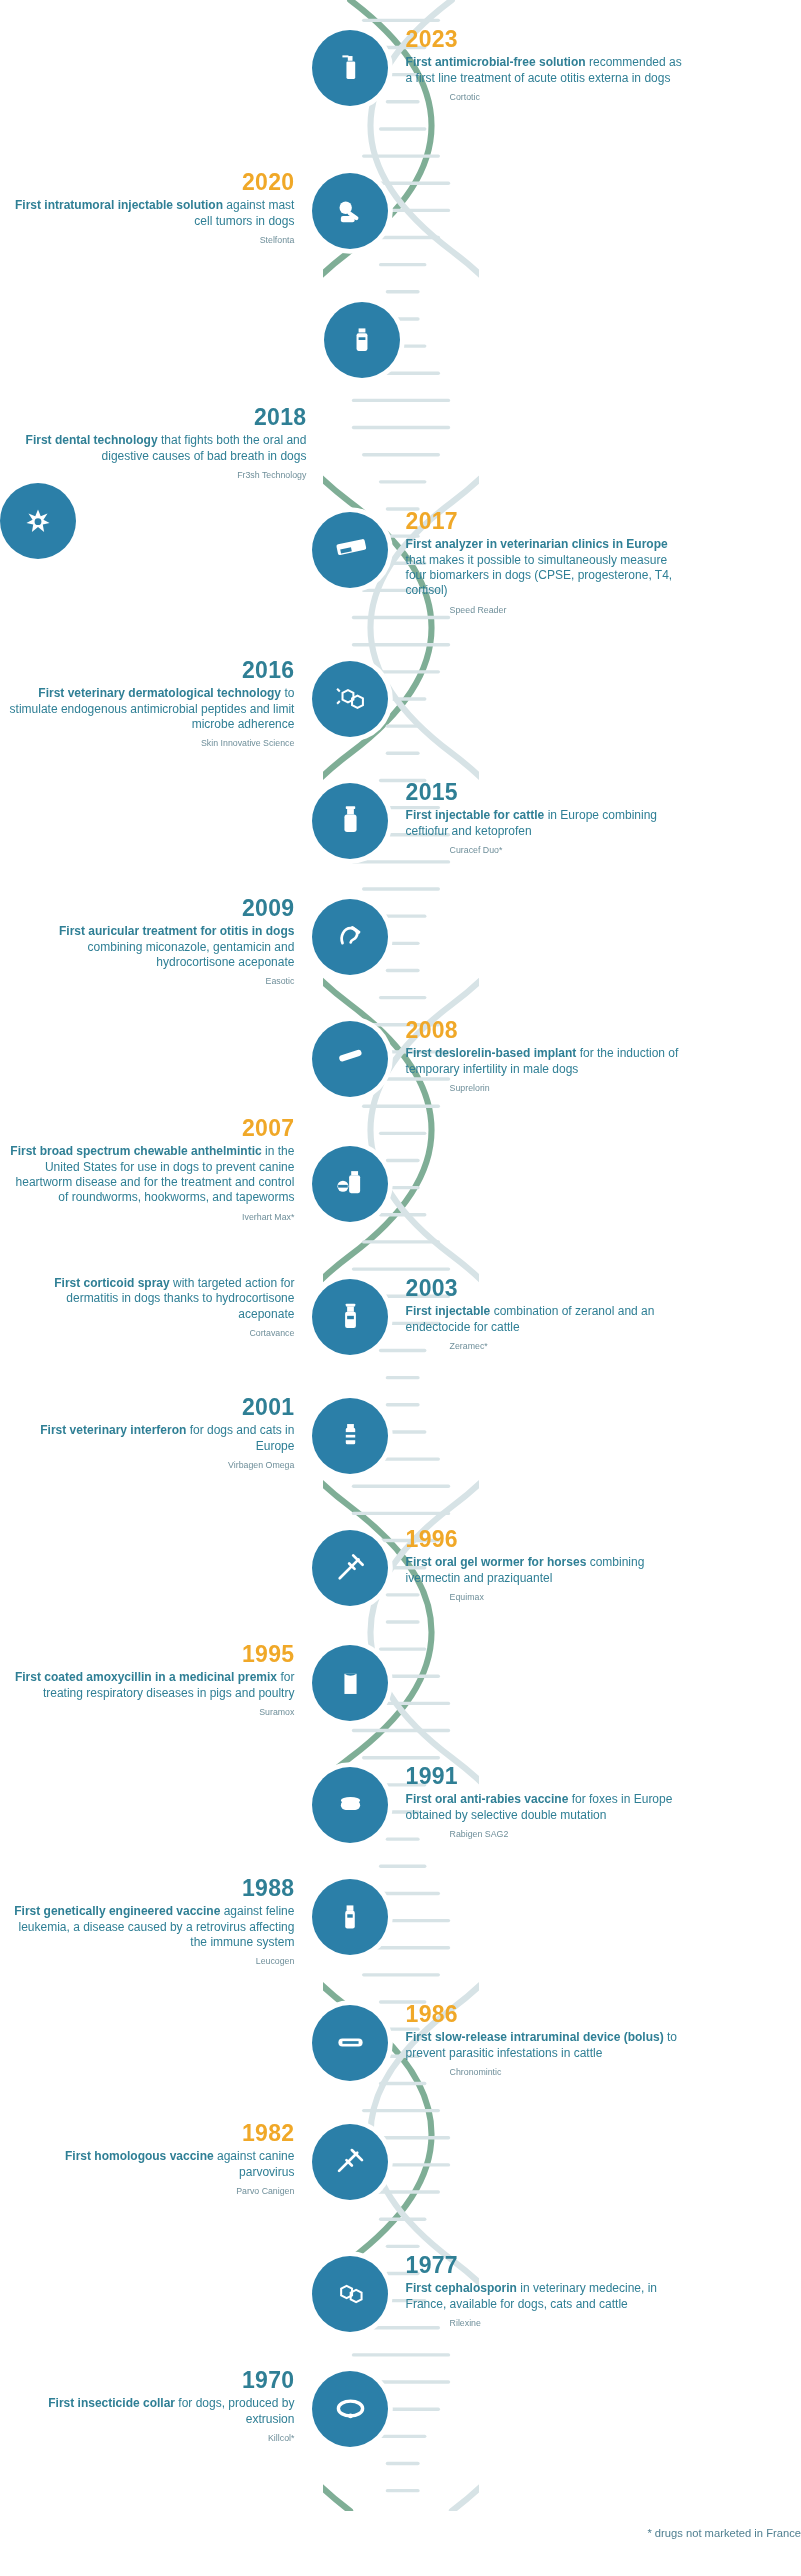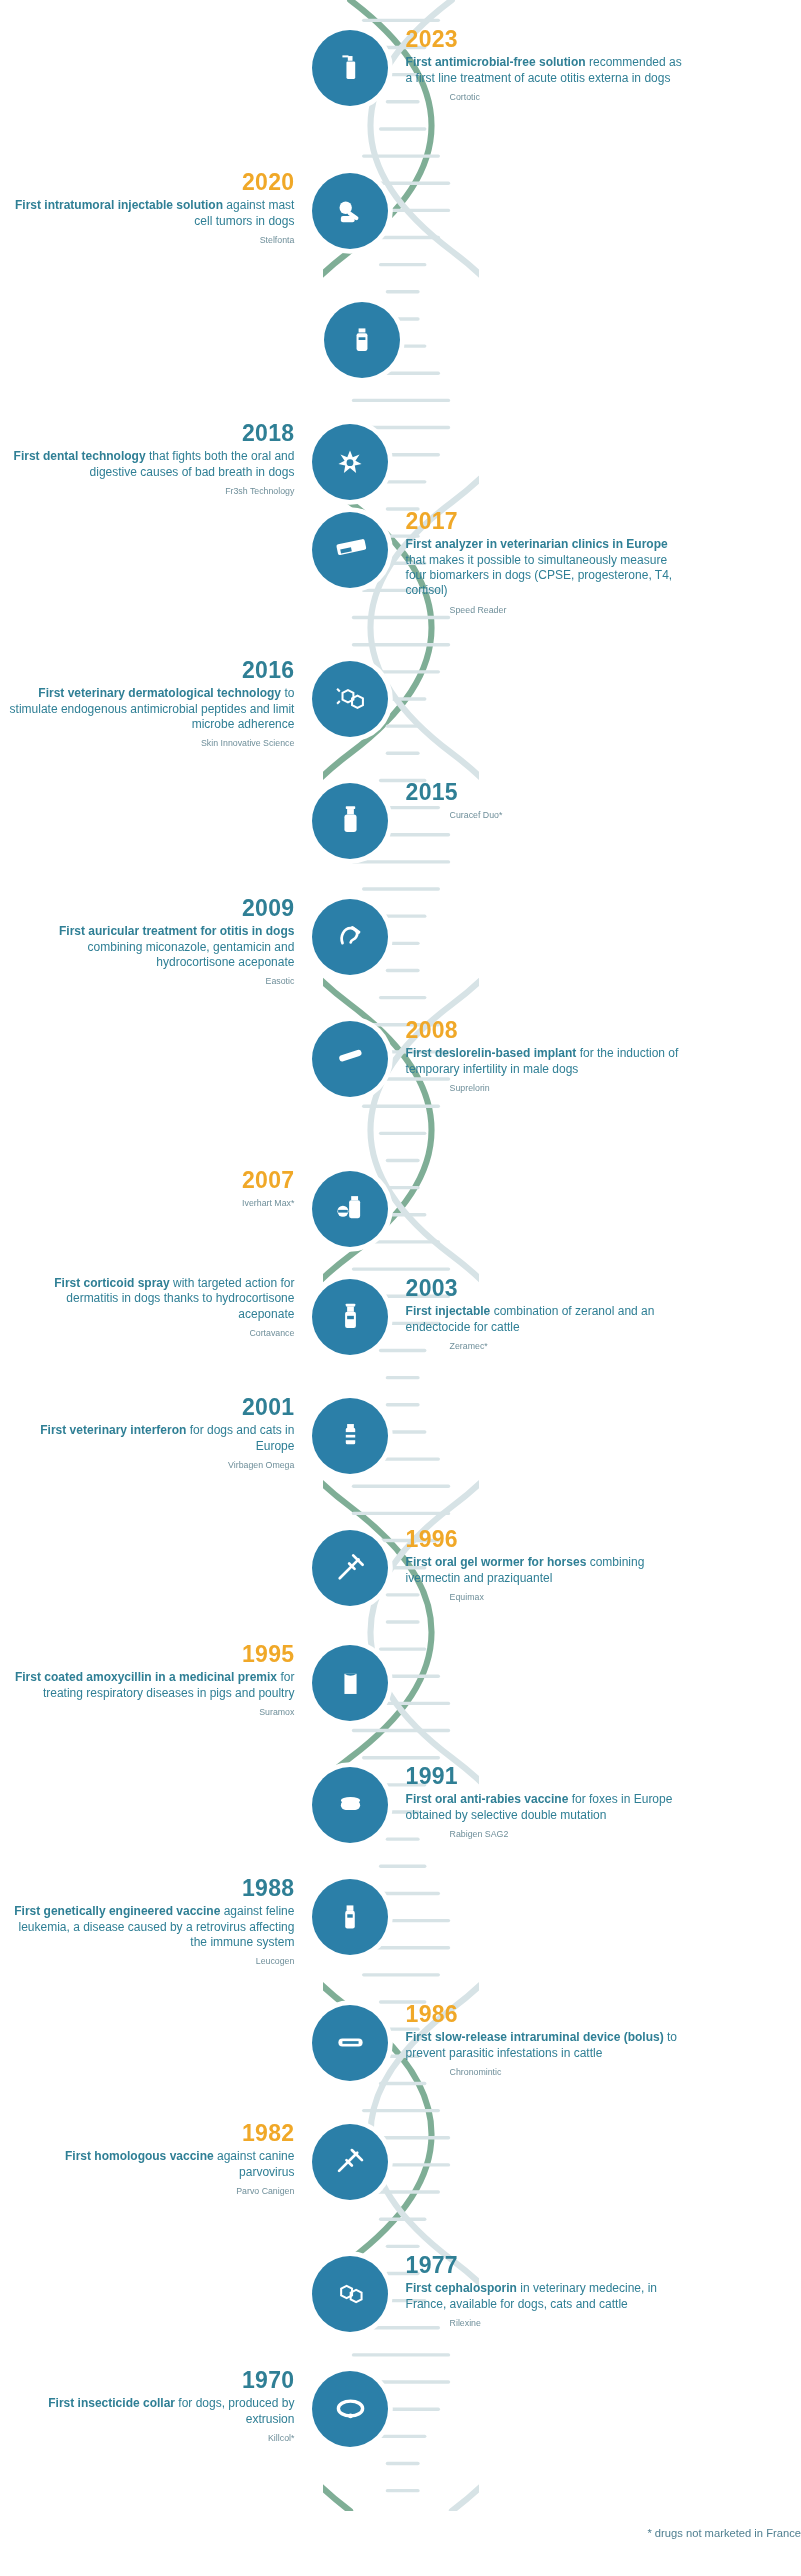--- a/index.html
+++ b/index.html
@@ -253,21 +253,21 @@
         <div class="medal">
           <span>
             <svg width="30" height="30" viewBox="0 0 44 44">
               <rect x="14" y="12" width="16" height="26" rx="3" fill="#fff"></rect>
               <rect x="17" y="5" width="10" height="6" fill="#fff"></rect>
               <rect x="17" y="18" width="10" height="4" fill="#2b7fa8"></rect>
             </svg>
           </span>
         </div>
       </div>
-      <div class="entry" style="top: 421px;">
+      <div class="entry" style="top: 405px; flex-direction: column;">
         <div class="side left">
           <div class="year teal">2018</div>
           <div class="headline"><span>First dental technology</span> <span class="normal">that fights both the oral and digestive causes of bad breath in dogs</span></div>
           <div class="product">Fr3sh Technology</div>
         </div>
         <div class="medal">
           <span>
             <svg width="34" height="34" viewBox="0 0 50 50">
               <path d="M25 8 L29 18 L39 14 L33 23 L42 28 L32 30 L34 41 L25 34 L16 41 L18 30 L8 28 L17 23 L11 14 L21 18 Z" fill="#fff"></path>
               <circle cx="25" cy="26" r="5" fill="#2b7fa8"></circle>
@@ -318,20 +318,21 @@
           <span>
             <svg width="31" height="31" viewBox="0 0 46 46">
               <rect x="14" y="14" width="18" height="26" rx="4" fill="#fff"></rect>
               <rect x="18" y="6" width="10" height="8" fill="#fff"></rect>
               <rect x="16" y="2" width="14" height="4" rx="1" fill="#fff"></rect>
             </svg>
           </span>
         </div>
         <div class="side right">
           <div class="year teal">2015</div>
+          <div class="headline"><span>First injectable for cattle</span> <span class="normal">in Europe combining ceftiofur and ketoprofen</span></div>
           <div class="product">Curacef Duo*</div>
         </div>
       </div>
       <div class="entry" style="top: 896px;">
         <div class="side left">
           <div class="year teal">2009</div>
           <div class="headline"><span>First auricular treatment for otitis in dogs</span> <span class="normal">combining miconazole, gentamicin and hydrocortisone aceponate</span></div>
           <div class="product">Easotic</div>
         </div>
         <div class="medal">
@@ -352,23 +353,24 @@
               <rect x="8" y="21" width="34" height="9" rx="4.5" transform="rotate(-18 8 21)" fill="#fff"></rect>
             </svg>
           </span>
         </div>
         <div class="side right">
           <div class="year amber">2008</div>
           <div class="headline"><span>First deslorelin-based implant</span> <span class="normal">for the induction of temporary infertility in male dogs</span></div>
           <div class="product">Suprelorin</div>
         </div>
       </div>
-      <div class="entry" style="top: 1168px;">
+      <div class="entry" style="top: 1116px; align-items: flex-end;">
         <div class="side left">
           <div class="year amber">2007</div>
+          <div class="headline"><span>First broad spectrum chewable anthelmintic</span> <span class="normal">in the United States for use in dogs to prevent canine heartworm disease and for the treatment and control of roundworms, hookworms, and tapeworms</span></div>
           <div class="product">Iverhart Max*</div>
         </div>
         <div class="medal">
           <span>
             <svg width="33" height="33" viewBox="0 0 48 48">
               <rect x="22" y="12" width="16" height="26" rx="3" fill="#fff"></rect>
               <rect x="25" y="6" width="10" height="6" fill="#fff"></rect>
               <circle cx="13" cy="28" r="8" fill="#fff"></circle>
               <rect x="6" y="26" width="14" height="4" fill="#2b7fa8"></rect>
             </svg>

